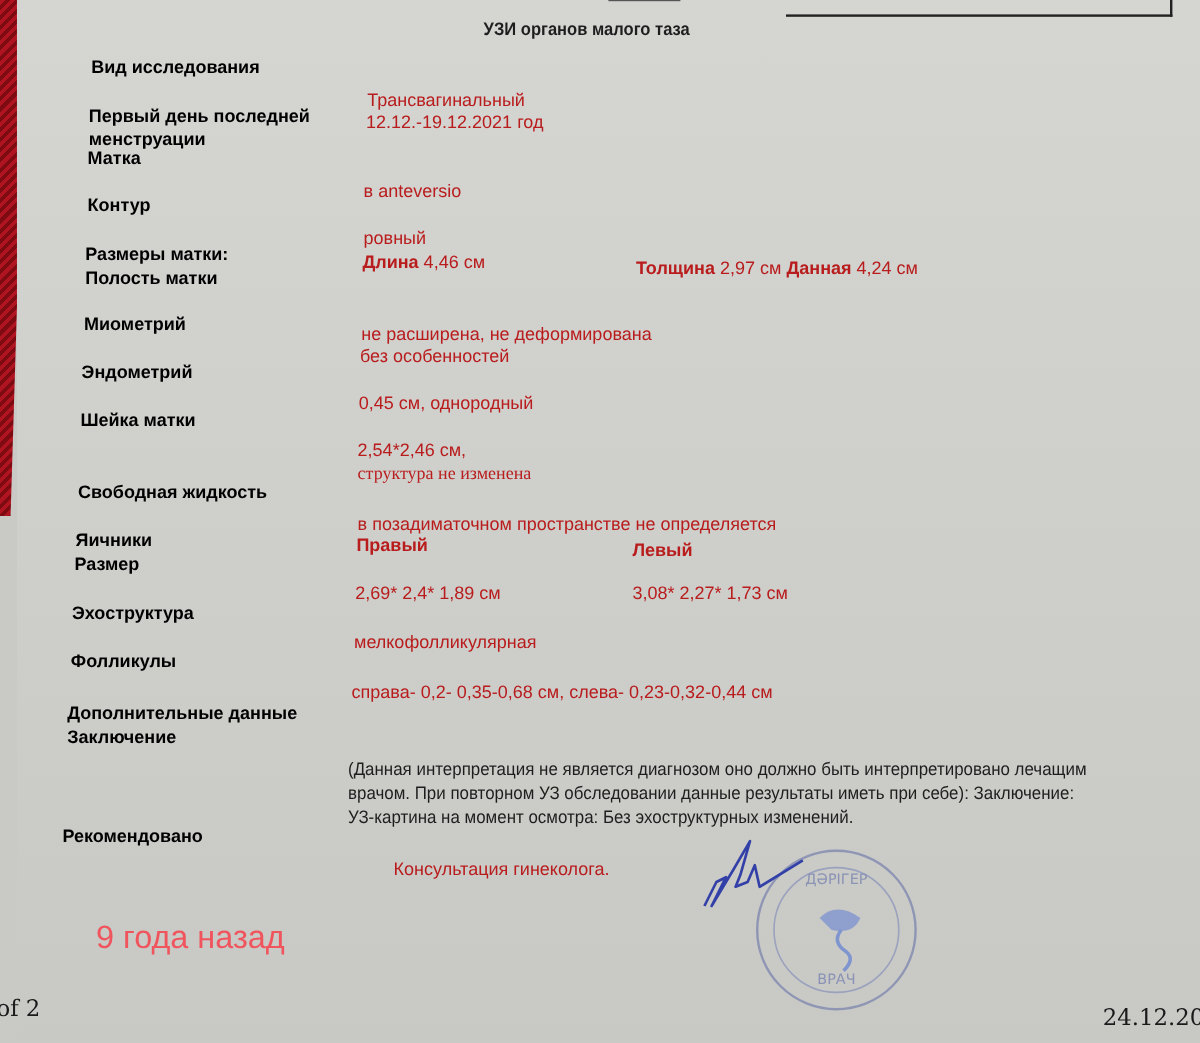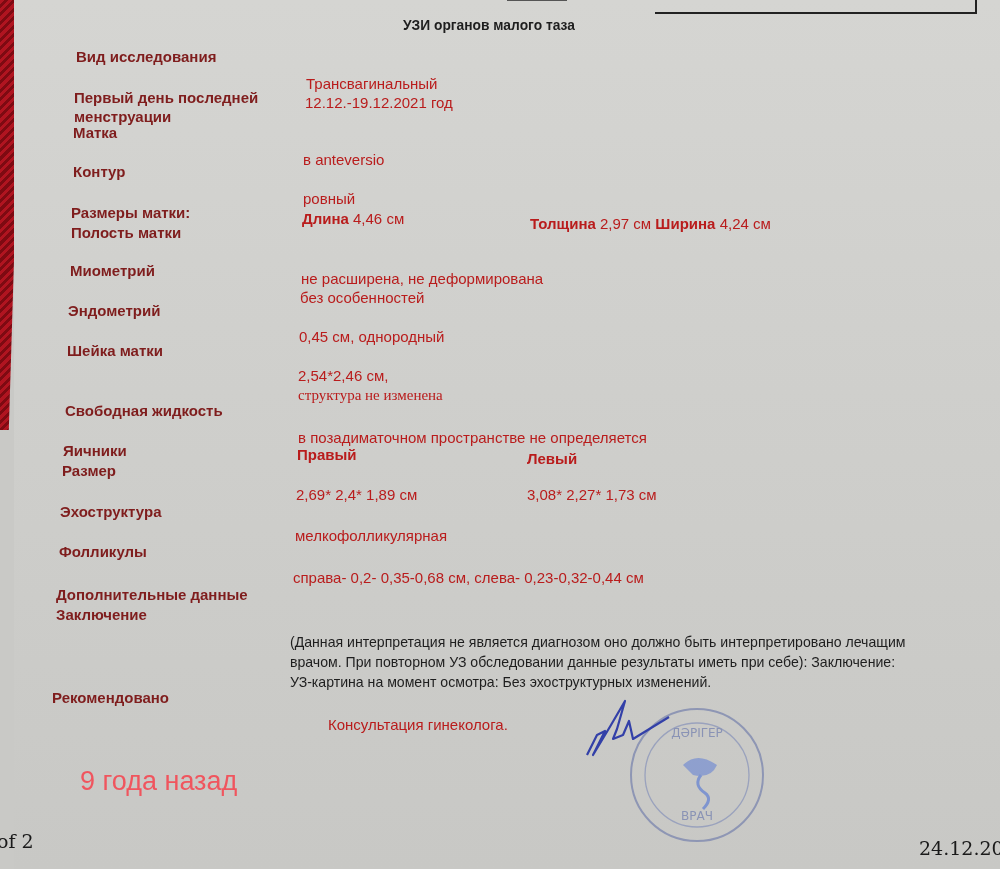--- a/index.html
+++ b/index.html
@@ -14,21 +14,21 @@
       position: absolute; left: 0; top: 0; width: 22px; height: 430px;
       background: repeating-linear-gradient(135deg, #b01420 0 3px, #7e0a12 3px 6px);
       clip-path: polygon(0 0, 100% 0, 40% 100%, 0 100%);
     }
     .paper {
       position: absolute; left: 14px; top: 0; width: 986px; height: 869px;
       background: linear-gradient(180deg, #d5d5d2 0%, #cfcfcc 45%, #c8c8c5 100%);
       clip-path: polygon(0 0, 100% 0, 100% 100%, 0 100%);
     }
     .abs { position: absolute; white-space: nowrap; }
-    .lbl { font-weight: bold; font-size: 15px; color: #7f1d1d; }
+    .lbl { font-weight: bold; font-size: 15px; color: #000000; }
     .val { font-size: 15px; color: #b91c1c; }
     .b { font-weight: bold; }
     .title { font-weight: bold; font-size: 15px; transform: scaleX(0.92); transform-origin: left; }
     .topbox {
       position: absolute; left: 655px; top: -2px; width: 322px; height: 16px;
       border-right: 2px solid #222; border-bottom: 2px solid #222;
     }
     .topstub { position: absolute; left: 507px; top: 0; width: 60px; height: 1px; background: #555; }
     .concl { font-size: 15px; line-height: 20px; white-space: normal; width: 670px; transform: scaleX(0.94); transform-origin: left; }
     .note { font-size: 27px; color: #f0555e; }
@@ -68,21 +68,21 @@
 <div class="abs val" style="left:305px; top:94px;">12.12.-19.12.2021 год</div>
 <div class="abs val" style="left:303px; top:151px;">в anteversio</div>
 <div class="abs val" style="left:303px; top:190px;">ровный</div>
 <div class="abs val" style="left:302px; top:210px;">
   <span class="b">Длина</span>
   <span>4,46 см</span>
 </div>
 <div class="abs val" style="left:530px; top:215px;">
   <span class="b">Толщина</span>
   <span>2,97 см</span>
-  <span class="b">Ширина</span>
+  <span class="b">Данная</span>
   <span>4,24 см</span>
 </div>
 <div class="abs val" style="left:301px; top:250px;margin-top:20px;">не расширена, не деформирована</div>
 <div class="abs val" style="left:300px; top:289px;">без особенностей</div>
 <div class="abs val" style="left:299px; top:328px;">0,45 см, однородный</div>
 <div class="abs val" style="left:298px; top:367px;">2,54*2,46 см,</div>
 <div class="abs val" style="left:298px; top:387px;font-family:Liberation Serif, serif;">структура не изменена</div>
 <div class="abs val" style="left:298px; top:429px;">в позадиматочном пространстве не определяется</div>
 <div class="abs val b" style="left:297px; top:446px;">Правый</div>
 <div class="abs val b" style="left:527px; top:450px;">Левый</div>

